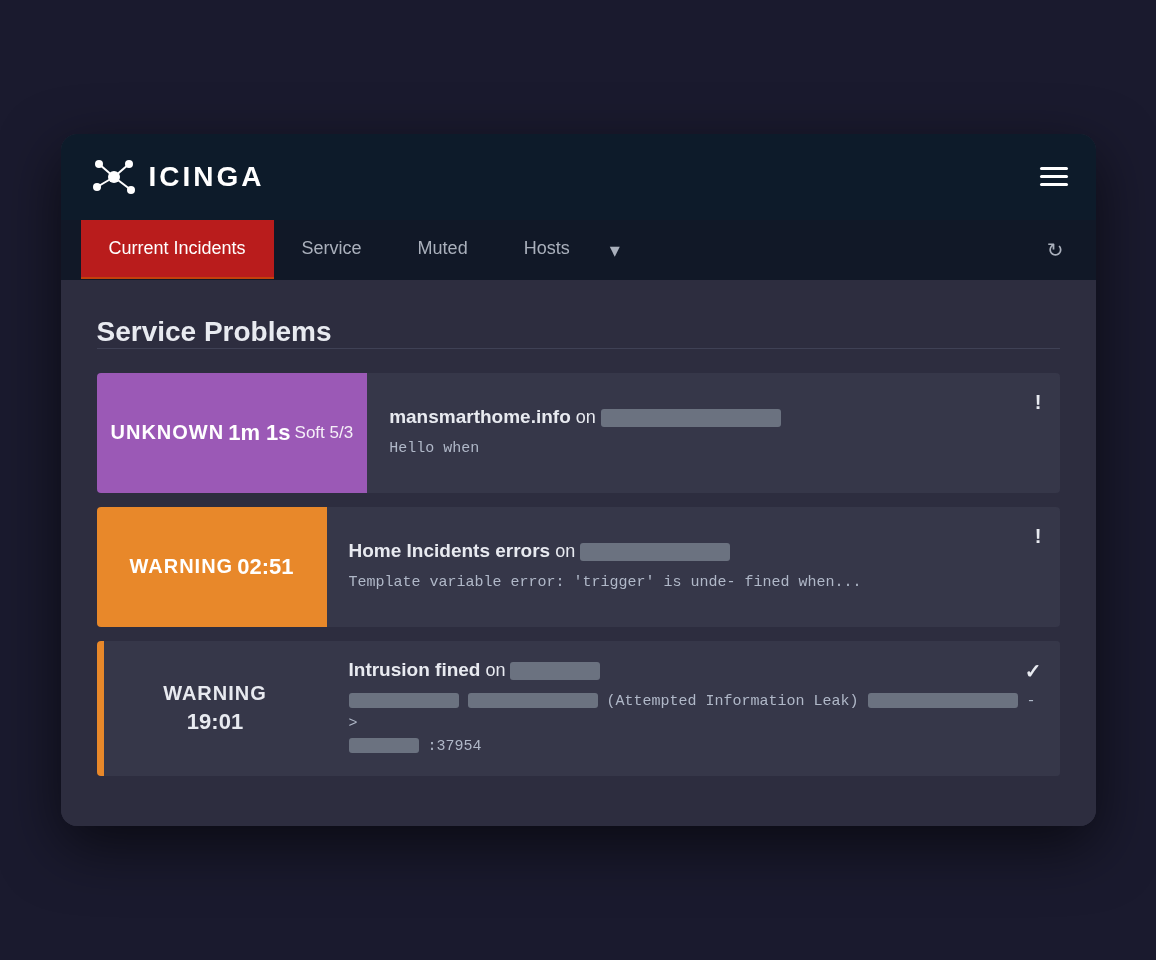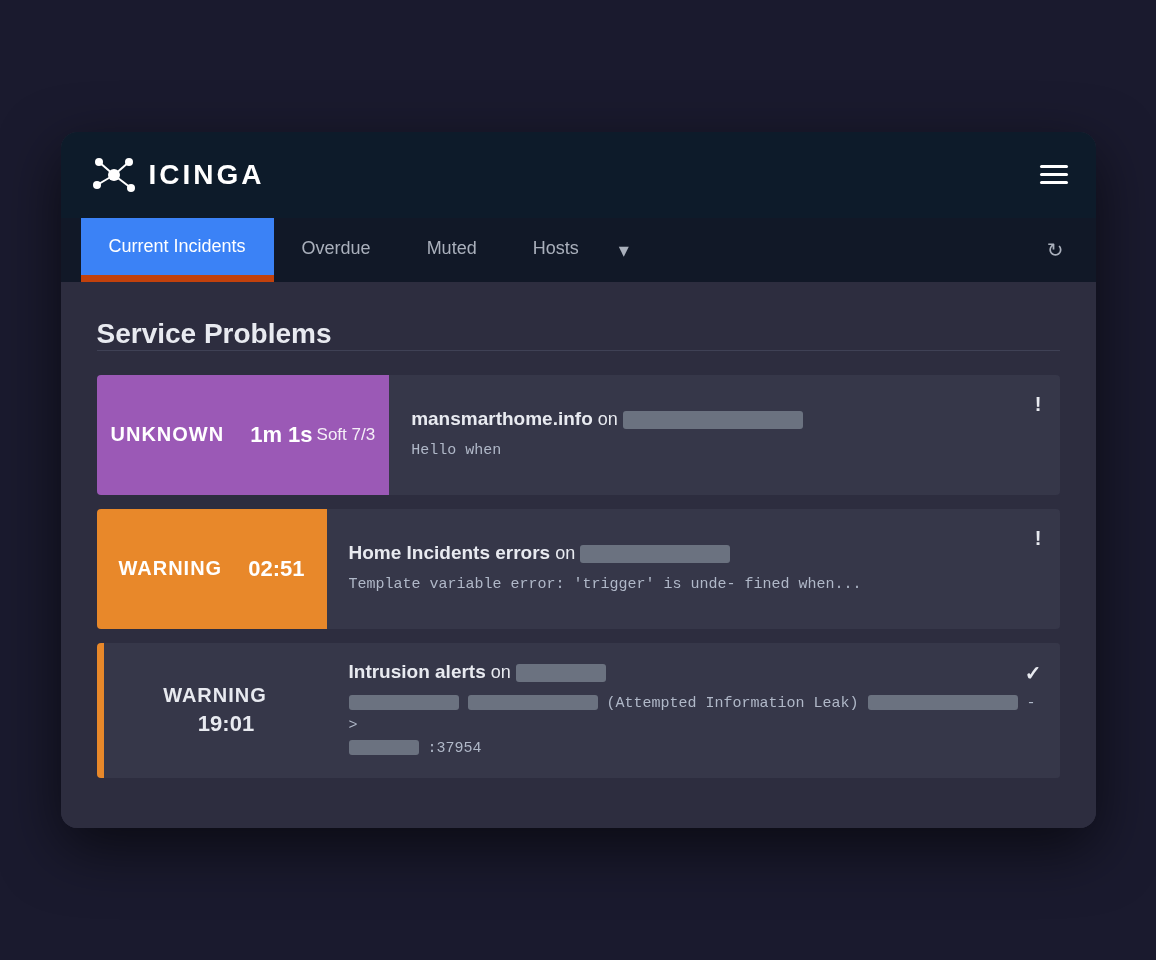--- a/index.html
+++ b/index.html
@@ -68,22 +68,22 @@
       padding: 18px 28px;
       color: #aab0bc;
       font-size: 18px;
       font-weight: 500;
       cursor: pointer;
       border-bottom: 3px solid transparent;
       white-space: nowrap;
     }
     .tab.active {
       color: white;
-      background: #3b82f6;
-      border-bottom: 7px solid #c2410c;
+      background: #b91c1c;
+      border-bottom: 2px solid #c2410c;
     }
     .tabs-spacer { flex: 1; }
     .tab-icon {
       color: #aab0bc;
       font-size: 20px;
       padding: 14px 12px;
       cursor: pointer;
     }
     
     .main {
@@ -126,21 +126,20 @@
     .badge-status {
       color: white;
       font-size: 20px;
       font-weight: 700;
       letter-spacing: 1px;
     }
     .badge-time {
       color: white;
       font-size: 22px;
       font-weight: 600;
-      margin-left: 22px;
     }
     .badge-soft {
       color: rgba(255,255,255,0.9);
       font-size: 17px;
     }
     .incident-content {
       flex: 1;
       background: #363749;
       padding: 18px 22px;
       display: flex;
@@ -214,37 +213,37 @@
     </div>
     <div class="hamburger">
       <span></span>
       <span></span>
       <span></span>
     </div>
   </div>
 
   <div class="tabs">
     <div class="tab active">Current Incidents</div>
-    <div class="tab">Overdue</div>
+    <div class="tab">Service</div>
     <div class="tab">Muted</div>
     <div class="tab">Hosts</div>
     <div class="tab-icon">▾</div>
     <div class="tabs-spacer"></div>
     <div class="tab-icon">↻</div>
   </div>
 
   <div class="main">
     <h2 class="section-title">Service Problems</h2>
     <hr class="divider">
 
     <div class="incident-row">
       <div class="status-badge unknown">
         <span class="badge-status">UNKNOWN</span>
         <span class="badge-time">1m 1s</span>
-        <span class="badge-soft">Soft 7/3</span>
+        <span class="badge-soft">Soft 5/3</span>
       </div>
       <div class="incident-content">
         <div class="incident-title">
           <strong>mansmarthome.info</strong>
           <span>on</span>
           <span class="blurred b2">&nbsp;</span>
         </div>
         <div class="incident-msg">Hello when</div>
         <span class="incident-icon">!</span>
       </div>
@@ -267,21 +266,21 @@
       </div>
     </div>
 
     <div class="incident-row" style="border-left: 7px solid #e8882a; background: #363749; border-radius: 4px;">
       <div style="display:flex; flex-direction:column; align-items:center; justify-content:center; min-width:223px; padding:18px 14px; text-align:center; gap:4px;">
         <span class="badge-status" style="color: #e8eaf0;">WARNING</span>
         <span class="badge-time" style="color: #e8eaf0;">19:01</span>
       </div>
       <div class="incident-content" style="background: #363749;">
         <div class="incident-title">
-          <strong>Intrusion alerts</strong>
+          <strong>Intrusion fined</strong>
           <span> on </span>
           <span class="blurred b3">&nbsp;</span>
         </div>
         <div class="incident-msg">
           <span class="blurred b5">&nbsp;</span>
           <span class="blurred b6">&nbsp;</span>
           <span>(Attempted
 Information Leak)</span>
           <span class="blurred b4">&nbsp;</span>
           <span>-&gt;</span><br>

